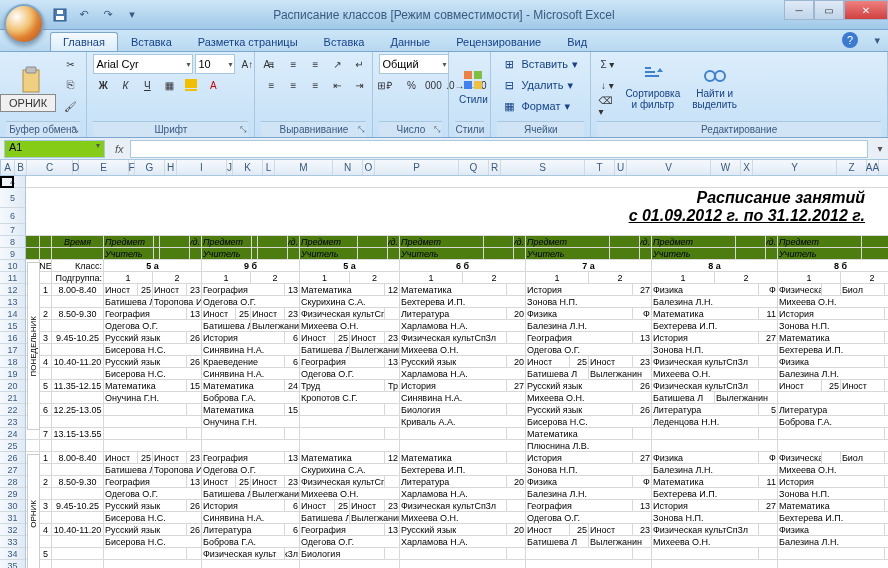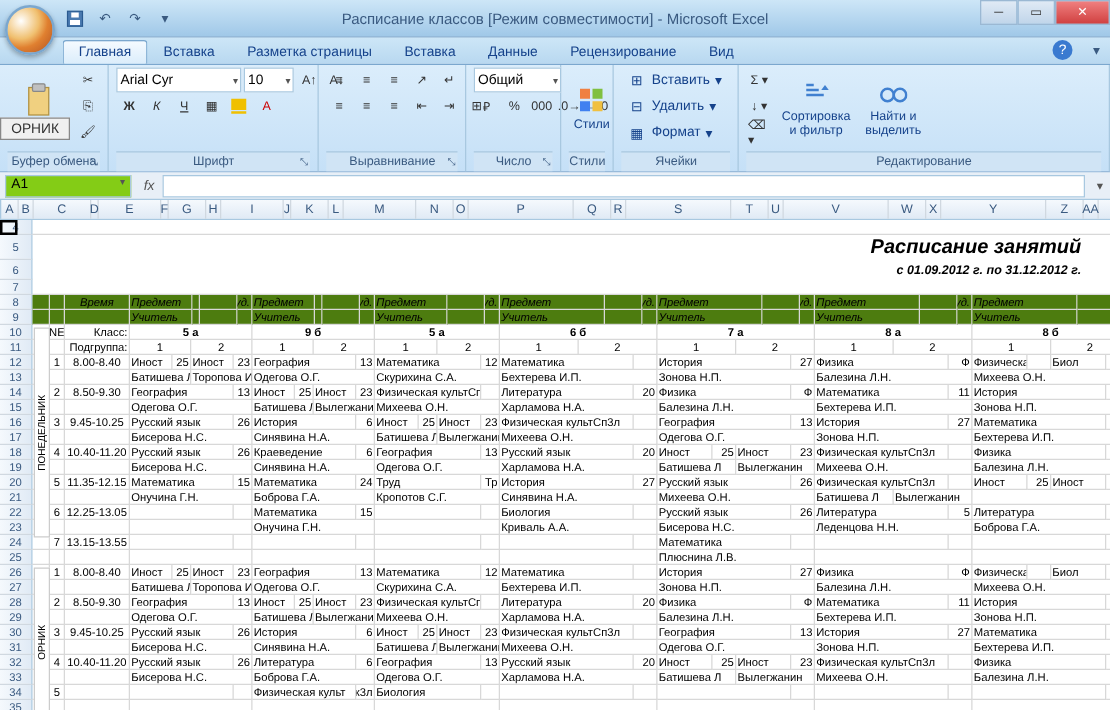--- a/index.html
+++ b/index.html
@@ -56,21 +56,21 @@
 .colhead { border-right: 1px solid #d0d8e0; text-align: center; font-size: 10px; color: #3a5a80; display: flex; align-items: center; justify-content: center; }
 .rows { position: absolute; top: 16px; left: 0; right: 0; bottom: 0; overflow: auto; }
 .gridrow { display: flex; height: 12px; }
 .rowhead { width: 26px; border-right: 1px solid #a8c8e0; border-bottom: 1px solid #d0d8e0; background: linear-gradient(90deg,#f5f9fd,#e0eaf5); text-align: center; font-size: 9px; color: #3a5a80; display: flex; align-items: center; justify-content: center; flex-shrink: 0; }
 .cell { border-right: 1px solid #d8d8d8; border-bottom: 1px solid #d8d8d8; font-size: 9px; padding: 0 1px; white-space: nowrap; overflow: hidden; display: flex; align-items: center; flex-shrink: 0; }
 .cell.hdr { background: #4d7c0f; font-style: italic; text-align: right; }
 .cell.bold { font-weight: bold; }
 .cell.center { justify-content: center; }
 .cell.right { justify-content: flex-end; }
 .title-row .cell { border: none; font-size: 16px; font-weight: bold; font-style: italic; justify-content: flex-end; }
-.subtitle-row .cell { border: none; font-size: 10px; font-weight: bold; font-style: italic; justify-content: flex-end; }
+.subtitle-row .cell { border: none; font-size: 16px; font-weight: bold; font-style: italic; justify-content: flex-end; text-decoration: underline; }
 .vtext { writing-mode: vertical-rl; transform: rotate(180deg); font-size: 8px; }
 
 svg { display: block; }
 </style>
 </head>
 <body>
 
 <div class="titlebar">
   <div class="office-btn"></div>
   <div class="qat">

